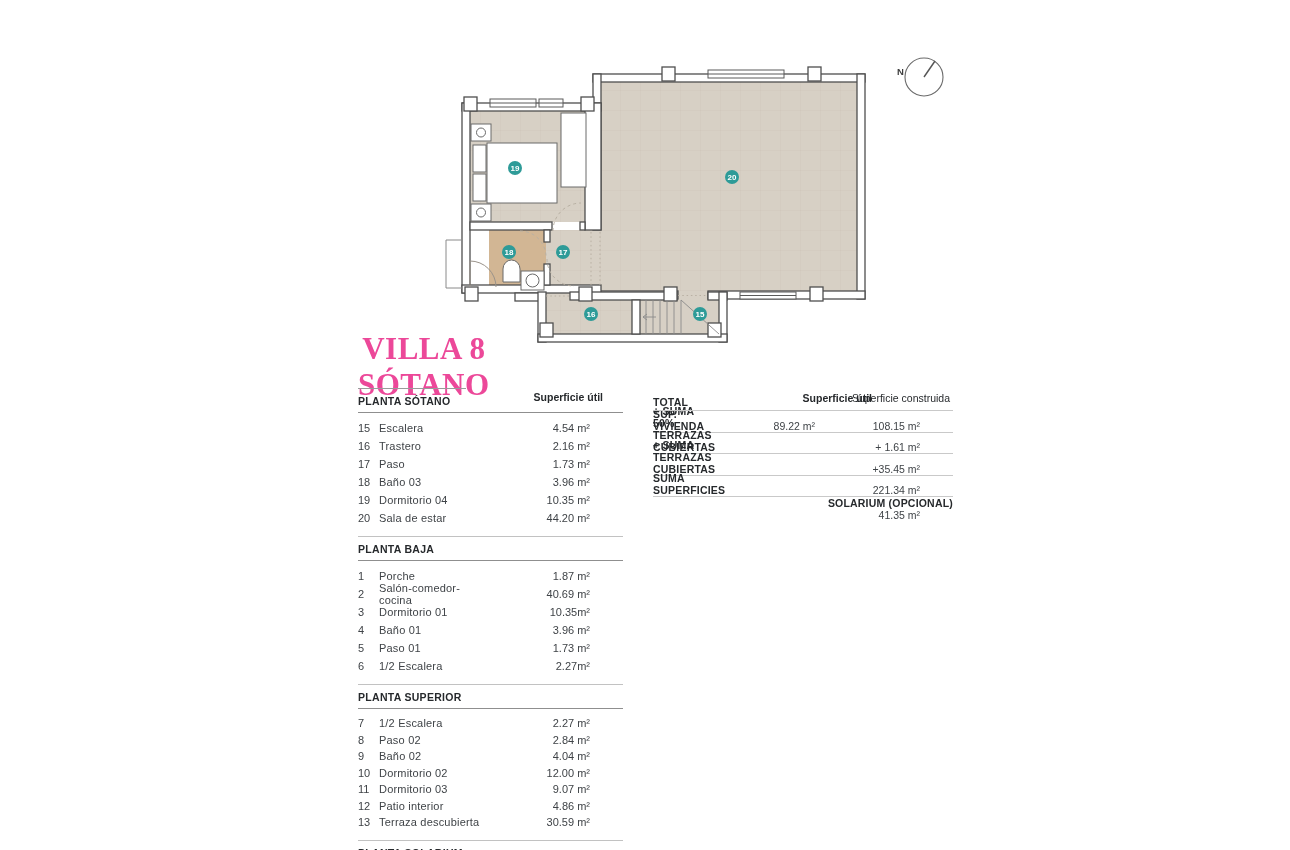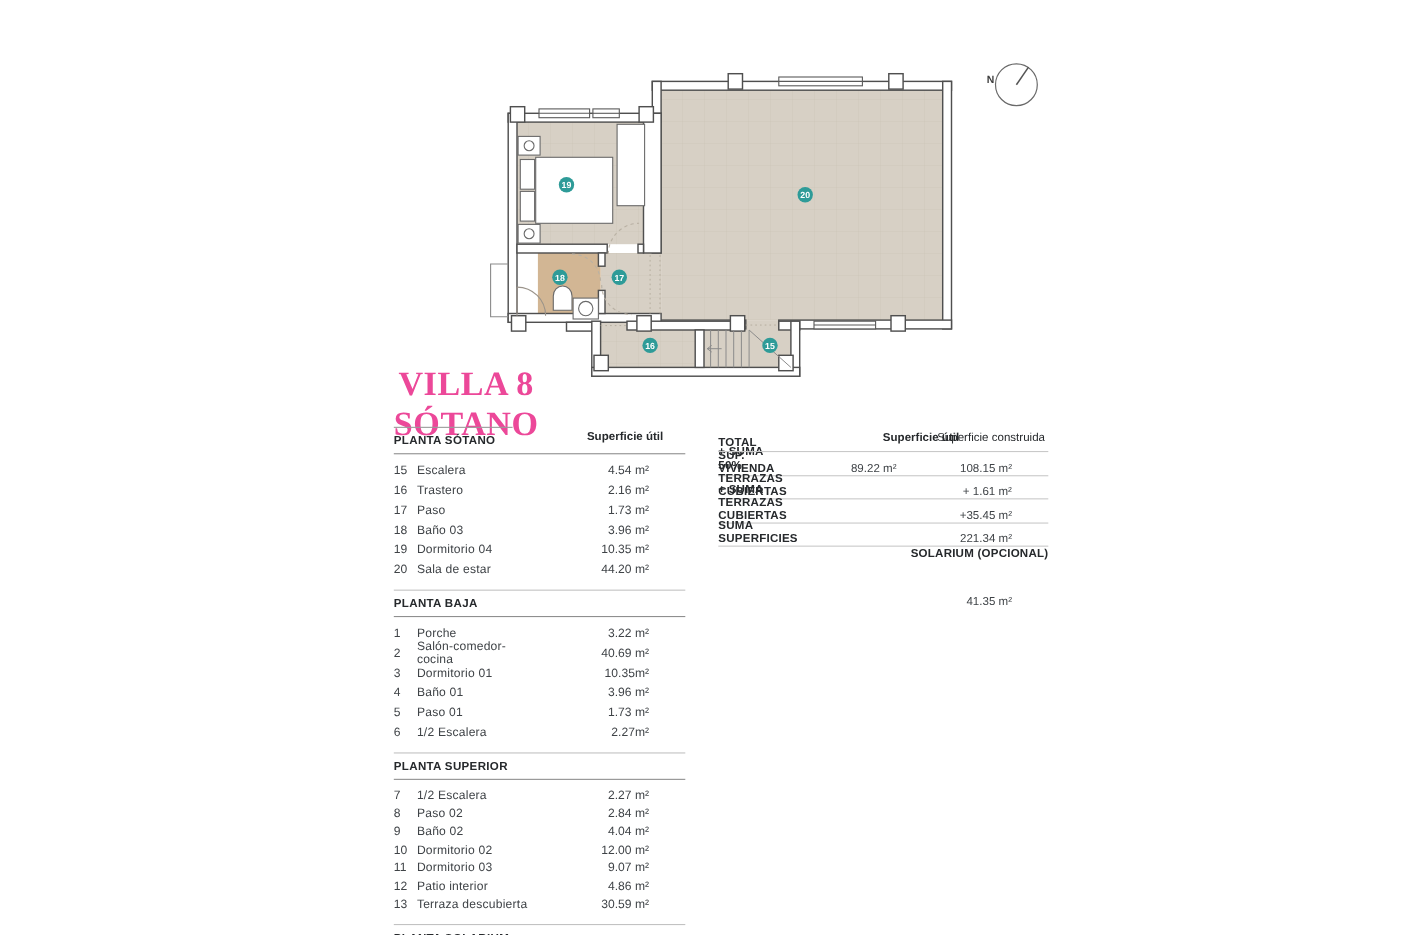--- a/index.html
+++ b/index.html
@@ -40,21 +40,21 @@
   .sec-superior .a-row{height:16.5px;}
 
   
   .sum-table{position:absolute;left:653px;top:388px;width:300px;font-size:10.5px;}
   .s-head{position:relative;height:22px;border-bottom:1px solid #c9c9c9;}
   .s-head .h-util{position:absolute;right:81px;top:4px;font-weight:700;color:#26292c;}
   .s-head .h-constr{position:absolute;right:3px;top:4px;font-weight:400;color:#26292c;}
   .s-row{display:flex;align-items:flex-end;height:20.5px;border-bottom:1px solid #c9c9c9;}
   .s-row .s-lbl{flex:1;font-weight:700;color:#26292c;letter-spacing:.2px;}
   .s-row .c-util{width:105px;text-align:right;color:#3f4347;}
-  .s-row .c-constr{width:105px;text-align:right;padding-right:33px;color:#3f4347;margin-top:32px;}
+  .s-row .c-constr{width:105px;text-align:right;padding-right:33px;color:#3f4347;}
   .s-row:last-child{border-bottom:none;flex-direction:column;}
 </style>
 </head>
 <body>
 
 <div class="canvas">
 
   <div class="plan">
     <svg width="450" height="300" viewBox="0 0 450 300">
       <defs>
@@ -246,21 +246,21 @@
 
     <div class="sec">
       <div class="sec-head">
         <span class="sh-label">PLANTA BAJA</span>
       </div>
       <div class="rows">
 
           <div class="a-row">
             <span class="num">1</span>
             <span class="lbl">Porche</span>
-            <span class="val">3.22 m²</span>
+            <span class="val">1.87 m²</span>
           </div>
 
           <div class="a-row">
             <span class="num">2</span>
             <span class="lbl">Salón-comedor-cocina</span>
             <span class="val">40.69 m²</span>
           </div>
 
           <div class="a-row">
             <span class="num">3</span>

